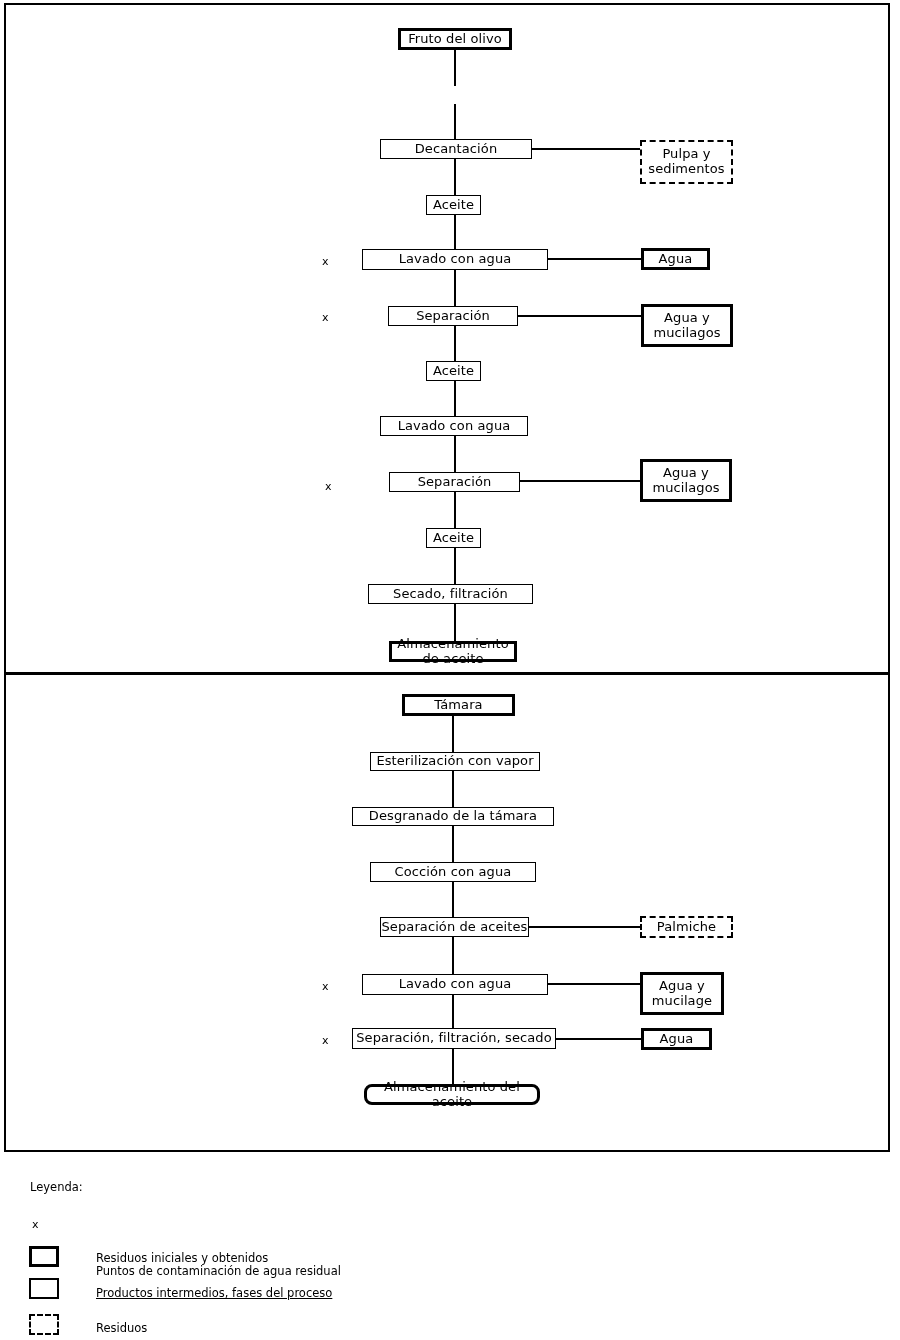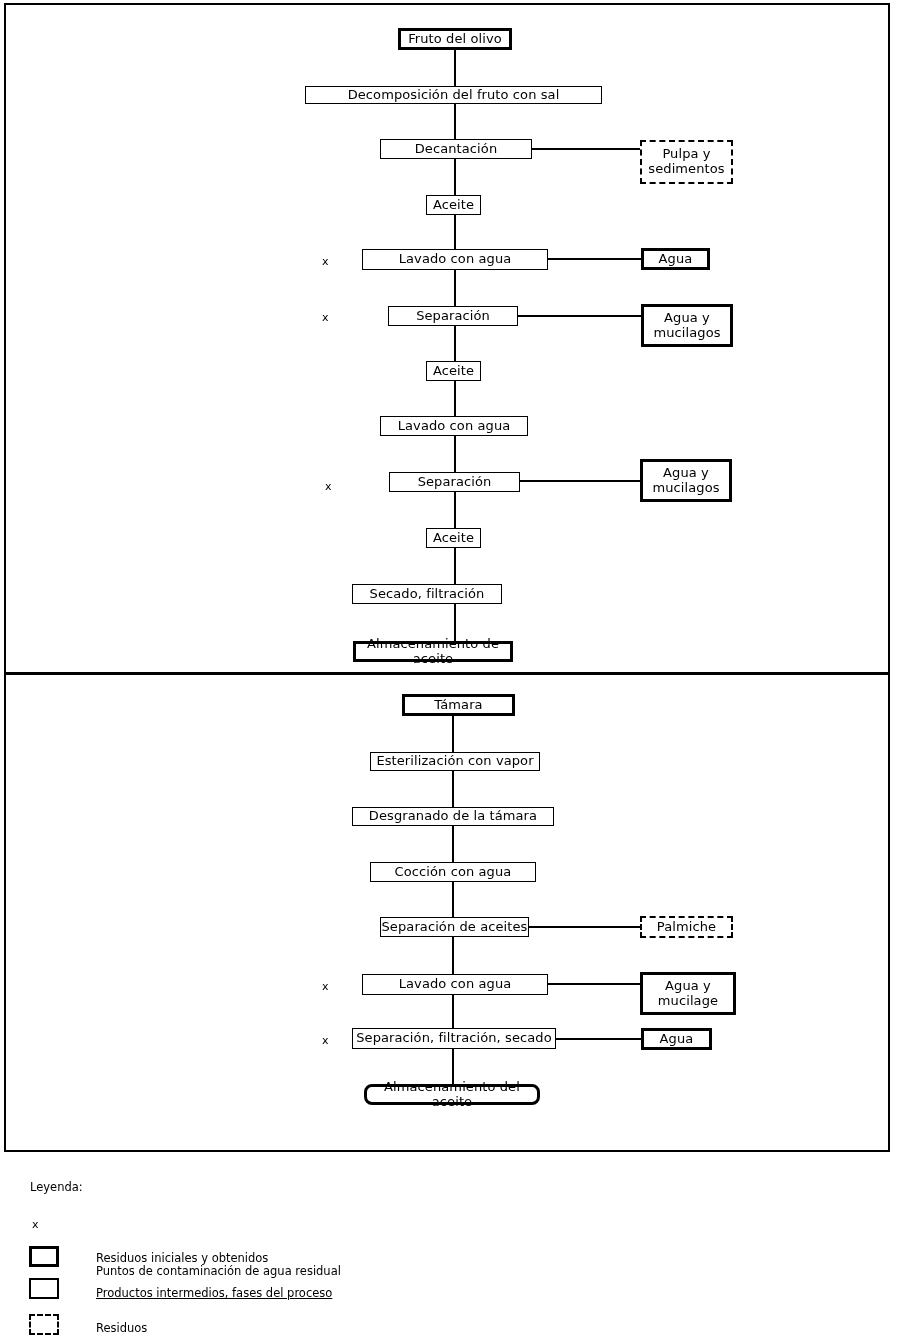--- a/index.html
+++ b/index.html
@@ -129,21 +129,20 @@
   <div class="vline" style="left:454px; top:548px; height:36px;"></div>
   <div class="vline" style="left:454px; top:604px; height:37px;"></div>
 
   <div class="hline" style="left:528px; top:148px; width:114px;"></div>
   <div class="hline" style="left:547px; top:258px; width:95px;"></div>
   <div class="hline" style="left:517px; top:315px; width:125px;"></div>
   <div class="hline" style="left:520px; top:480px; width:122px;"></div>
 
   <div class="box thick" style="left:398px; top:28px; width:114px; height:22px;">Fruto del olivo</div>
 
-  <div class="box thin" style="left:305px; top:86px; width:297px; height:18px;">Decomposición del fruto con sal</div>
 
   <div class="box thin" style="left:380px; top:139px; width:152px; height:20px;">Decantación</div>
 
   <div class="box dashed" style="left:640px; top:140px; width:93px; height:44px;">Pulpa y sedimentos</div>
 
   <div class="box thin" style="left:426px; top:195px; width:55px; height:20px;">Aceite</div>
 
   <div class="box thin" style="left:362px; top:249px; width:186px; height:21px;">Lavado con agua</div>
 
   <div class="box thick" style="left:641px; top:248px; width:69px; height:22px;">Agua</div>
@@ -155,23 +154,23 @@
   <div class="box thin" style="left:426px; top:361px; width:55px; height:20px;">Aceite</div>
 
   <div class="box thin" style="left:380px; top:416px; width:148px; height:20px;">Lavado con agua</div>
 
   <div class="box thin" style="left:389px; top:472px; width:131px; height:20px;">Separación</div>
 
   <div class="box thick" style="left:640px; top:459px; width:92px; height:43px;">Agua y mucilagos</div>
 
   <div class="box thin" style="left:426px; top:528px; width:55px; height:20px;">Aceite</div>
 
-  <div class="box thin" style="left:352px; top:584px; width:150px; height:20px;">Secado,  filtración</div>
-
-  <div class="box thick" style="left:353px; top:641px; width:160px; height:21px;">Almacenamiento de aceite</div>
+  <div class="box thin" style="left:368px; top:584px; width:165px; height:20px;">Secado,  filtración</div>
+
+  <div class="box thick" style="left:389px; top:641px; width:128px; height:21px;">Almacenamiento de aceite</div>
 
   <div class="xmark" style="left:322px; top:256px;">x</div>
   <div class="xmark" style="left:322px; top:312px;">x</div>
   <div class="xmark" style="left:325px; top:481px;">x</div>
 
   <div class="vline" style="left:452px; top:716px; height:36px;"></div>
   <div class="vline" style="left:452px; top:771px; height:36px;"></div>
   <div class="vline" style="left:452px; top:826px; height:36px;"></div>
   <div class="vline" style="left:452px; top:882px; height:35px;"></div>
   <div class="vline" style="left:452px; top:937px; height:37px;"></div>
@@ -189,21 +188,21 @@
   <div class="box thin" style="left:352px; top:807px; width:202px; height:19px;">Desgranado de la támara</div>
 
   <div class="box thin" style="left:370px; top:862px; width:166px; height:20px;">Cocción con agua</div>
 
   <div class="box thin" style="left:380px; top:917px; width:149px; height:20px;">Separación de aceites</div>
 
   <div class="box dashed" style="left:640px; top:916px; width:93px; height:22px;">Palmiche</div>
 
   <div class="box thin" style="left:362px; top:974px; width:186px; height:21px;">Lavado con agua</div>
 
-  <div class="box thick" style="left:640px; top:972px; width:96px; height:43px;">Agua y mucilage</div>
+  <div class="box thick" style="left:640px; top:972px; width:84px; height:43px;">Agua y mucilage</div>
 
   <div class="box thin" style="left:352px; top:1028px; width:204px; height:21px;">Separación, filtración, secado</div>
 
   <div class="box thick" style="left:641px; top:1028px; width:71px; height:22px;">Agua</div>
 
   <div class="box thick" style="left:364px; top:1084px; width:176px; height:21px;border-radius:8px;">Almacenamiento del aceite</div>
 
   <div class="xmark" style="left:322px; top:981px;">x</div>
   <div class="xmark" style="left:322px; top:1035px;">x</div>
 

